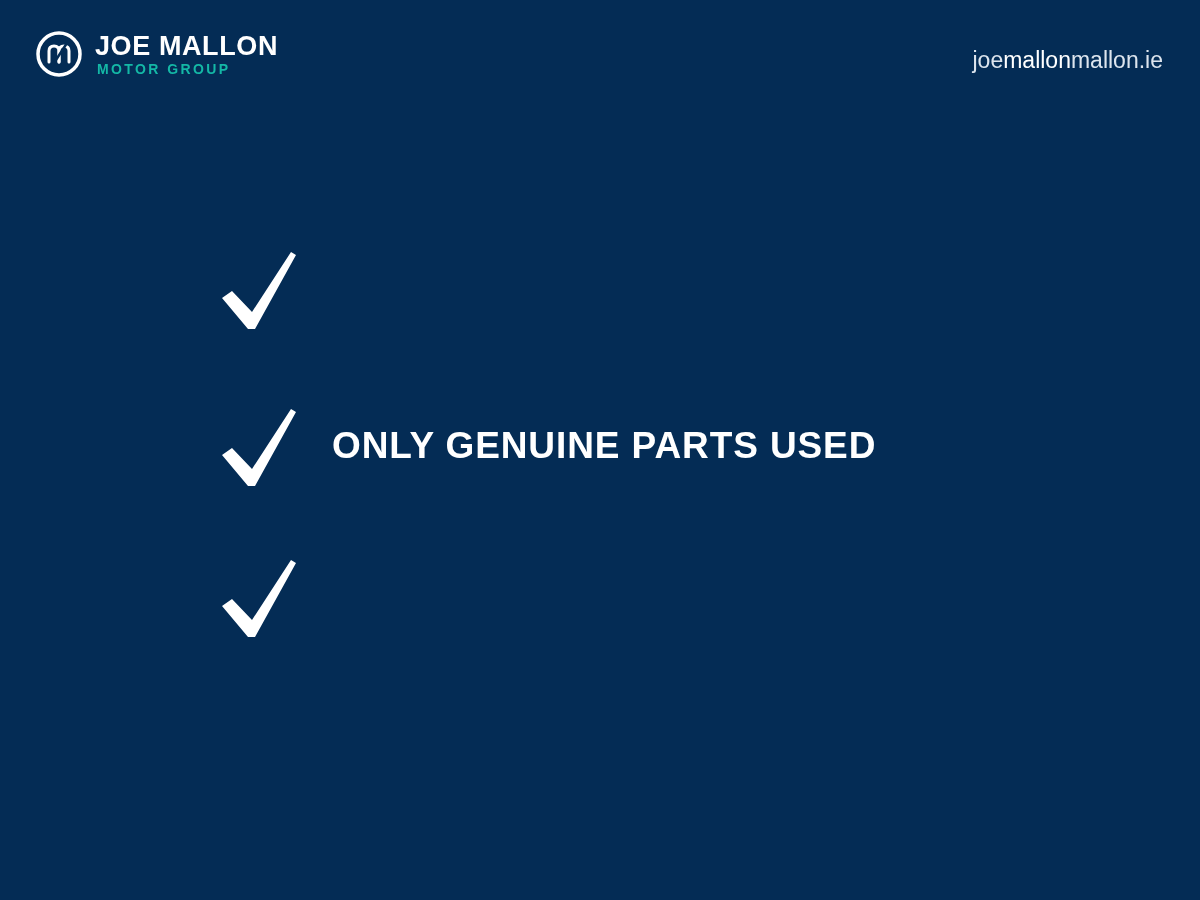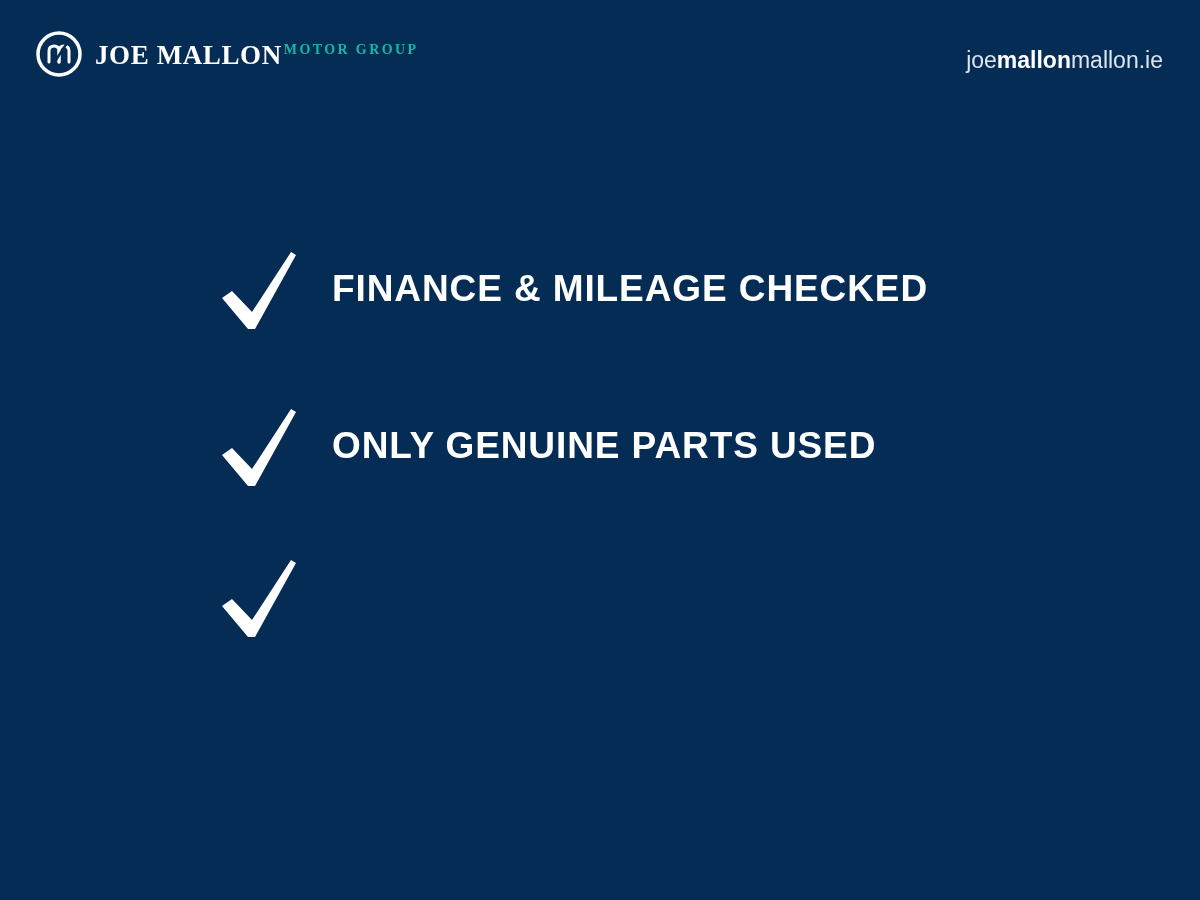--- a/index.html
+++ b/index.html
@@ -36,24 +36,23 @@
 
   .brand-mark {
     width: 50px;
     height: 50px;
     flex: 0 0 50px;
     display: block;
   }
 
   .brand-wordmark {
     display: flex;
-    flex-direction: row;
+    flex-direction: column;
     justify-content: center;
     padding-top: 1px;
-    font-family: Liberation Serif, serif;
   }
 
   .brand-name {
     font-size: 27px;
     line-height: 28px;
     font-weight: bold;
     color: #ffffff;
     letter-spacing: 0.6px;
     white-space: nowrap;
   }
@@ -72,21 +71,21 @@
     position: absolute;
     right: 37px;
     top: 47px;
     font-size: 23px;
     line-height: 26px;
     color: #e9eef4;
     letter-spacing: 0px;
     white-space: nowrap;
   }
   .site-url .url-strong {
-    font-weight: bold;
+    font-weight: normal;
     color: #ffffff;
   }
   .site-url .url-soft {
     color: #dde5ee;
   }
 
   
   .features {
     position: absolute;
     left: 0;
@@ -154,23 +153,20 @@
   </div>
 
 </div>
 
 <div class="features">
 
   <div class="feature-row">
     <svg class="check-icon" viewBox="0 0 80 82" aria-hidden="true">
       <path d="M3 48 L13 41 L33 62 L72 2 L77 5 L36 79 L29 79 Z" fill="#ffffff"></path>
     </svg>
-    <div class="feature-text">
-      <span class="text-line">FINANCE &amp; MILEAGE CHECKED</span>
-    </div>
   </div>
 
   <div class="feature-row">
     <svg class="check-icon" viewBox="0 0 80 82" aria-hidden="true">
       <path d="M3 48 L13 41 L33 62 L72 2 L77 5 L36 79 L29 79 Z" fill="#ffffff"></path>
     </svg>
     <div class="feature-text">
       <span class="text-line">ONLY GENUINE PARTS USED</span>
     </div>
   </div>

